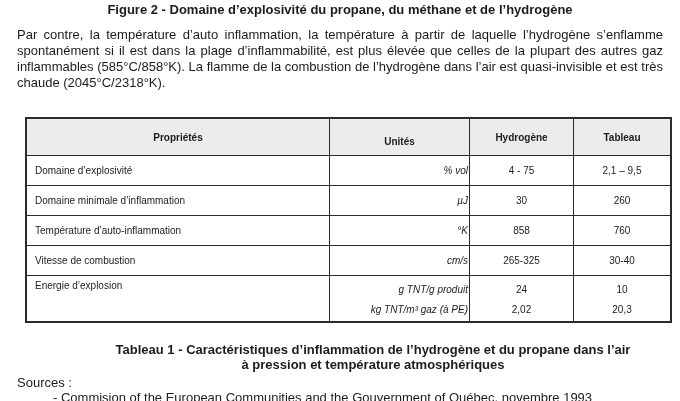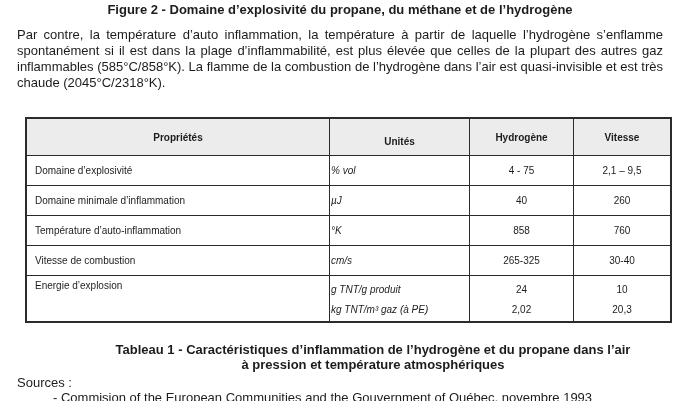--- a/index.html
+++ b/index.html
@@ -58,21 +58,21 @@
   .col-unit    { width: 137px; }
   .col-h2      { width: 101px; }
   .col-propane { width: 94px;  }
   .props-table td { height: 27px; vertical-align: middle; }
   td.prop-cell {
     text-align: left;
     padding-left: 8px;
     margin-left: 40px;
   }
   td.unit-cell {
-    text-align: left;
+    text-align: right;
     font-style: italic;
   }
   td.val-cell {
     text-align: center;
   }
   tr.row-tall td { height: 40px; }
   tr.row-tall td.prop-cell {
     vertical-align: top;
     padding-top: 4px;
   }
@@ -114,35 +114,35 @@
         <th class="col-prop">
           <span>Propriétés</span>
         </th>
         <th class="col-unit th-unit">
           <span>Unités</span>
         </th>
         <th class="col-h2">
           <span>Hydrogène</span>
         </th>
         <th class="col-propane">
-          <span>Vitesse</span>
+          <span>Tableau</span>
         </th>
       </tr>
     </thead>
     <tbody>
       <tr>
         <td class="prop-cell">Domaine d’explosivité</td>
         <td class="unit-cell">% vol</td>
         <td class="val-cell">4 - 75</td>
         <td class="val-cell">2,1 – 9,5</td>
       </tr>
       <tr>
         <td class="prop-cell">Domaine minimale d’inflammation</td>
         <td class="unit-cell">µJ</td>
-        <td class="val-cell">40</td>
+        <td class="val-cell">30</td>
         <td class="val-cell">260</td>
       </tr>
       <tr>
         <td class="prop-cell">Température d’auto-inflammation</td>
         <td class="unit-cell">°K</td>
         <td class="val-cell">858</td>
         <td class="val-cell">760</td>
       </tr>
       <tr>
         <td class="prop-cell">Vitesse de combustion</td>

